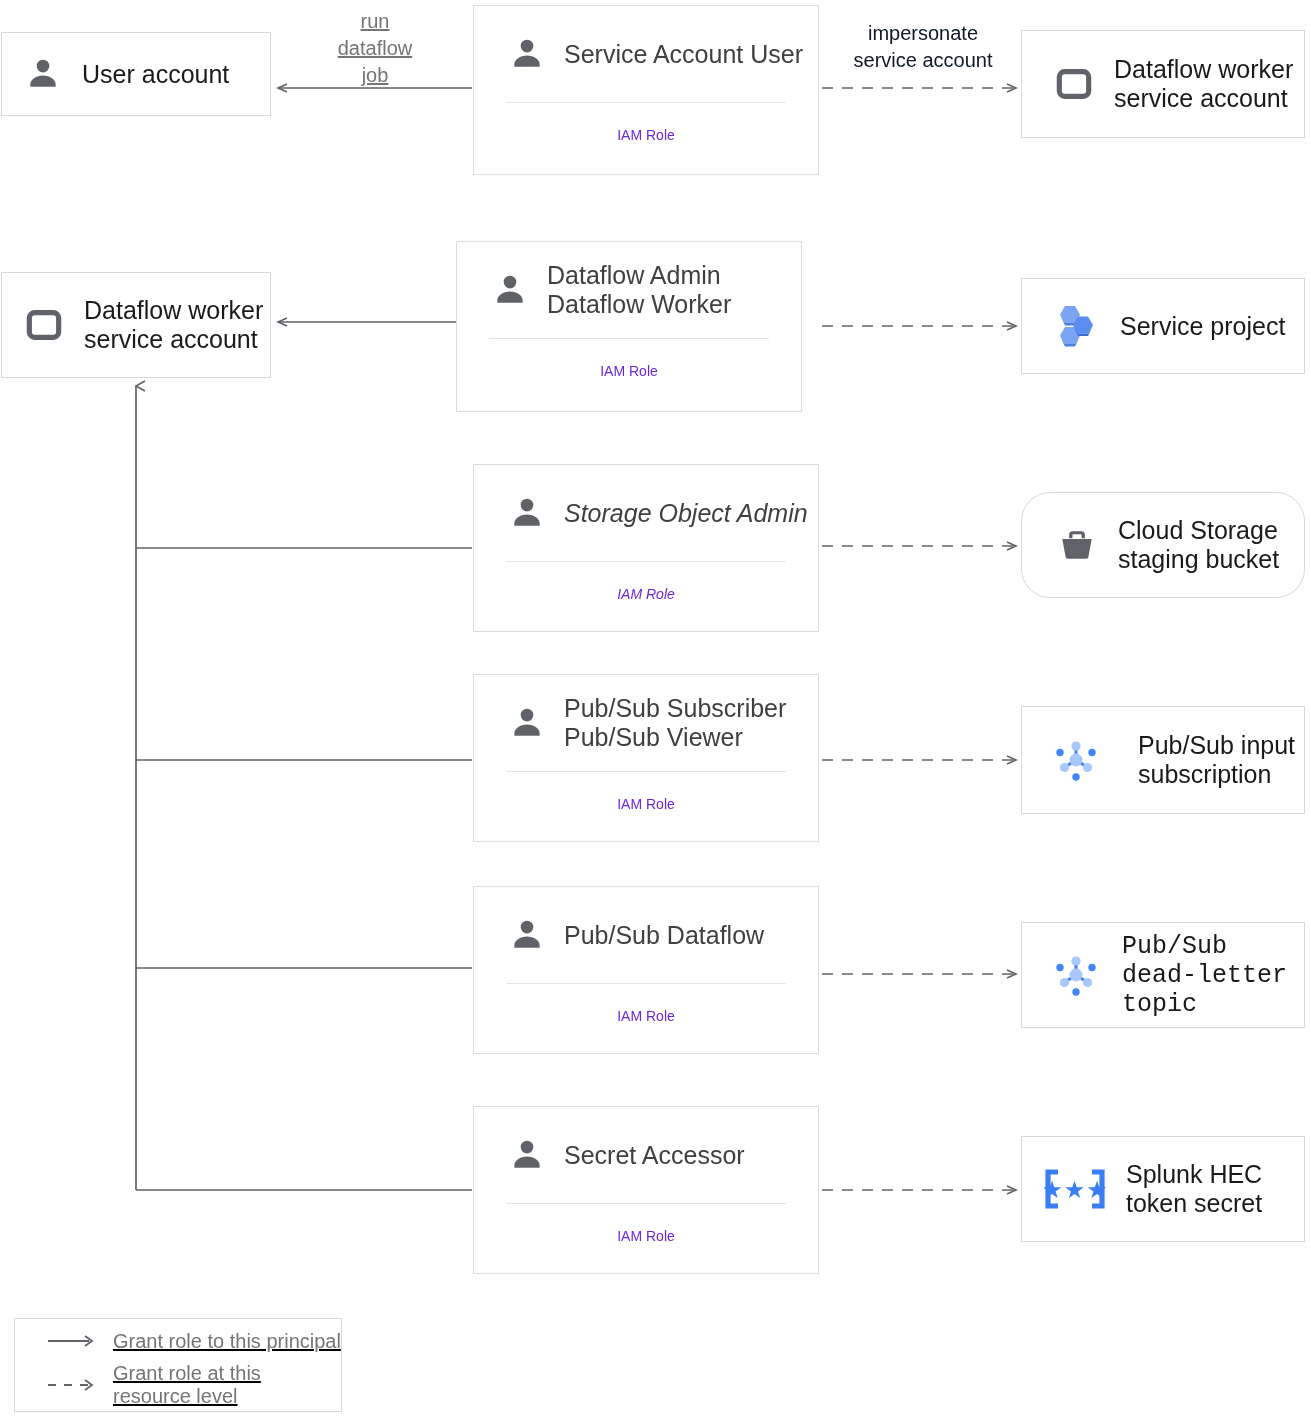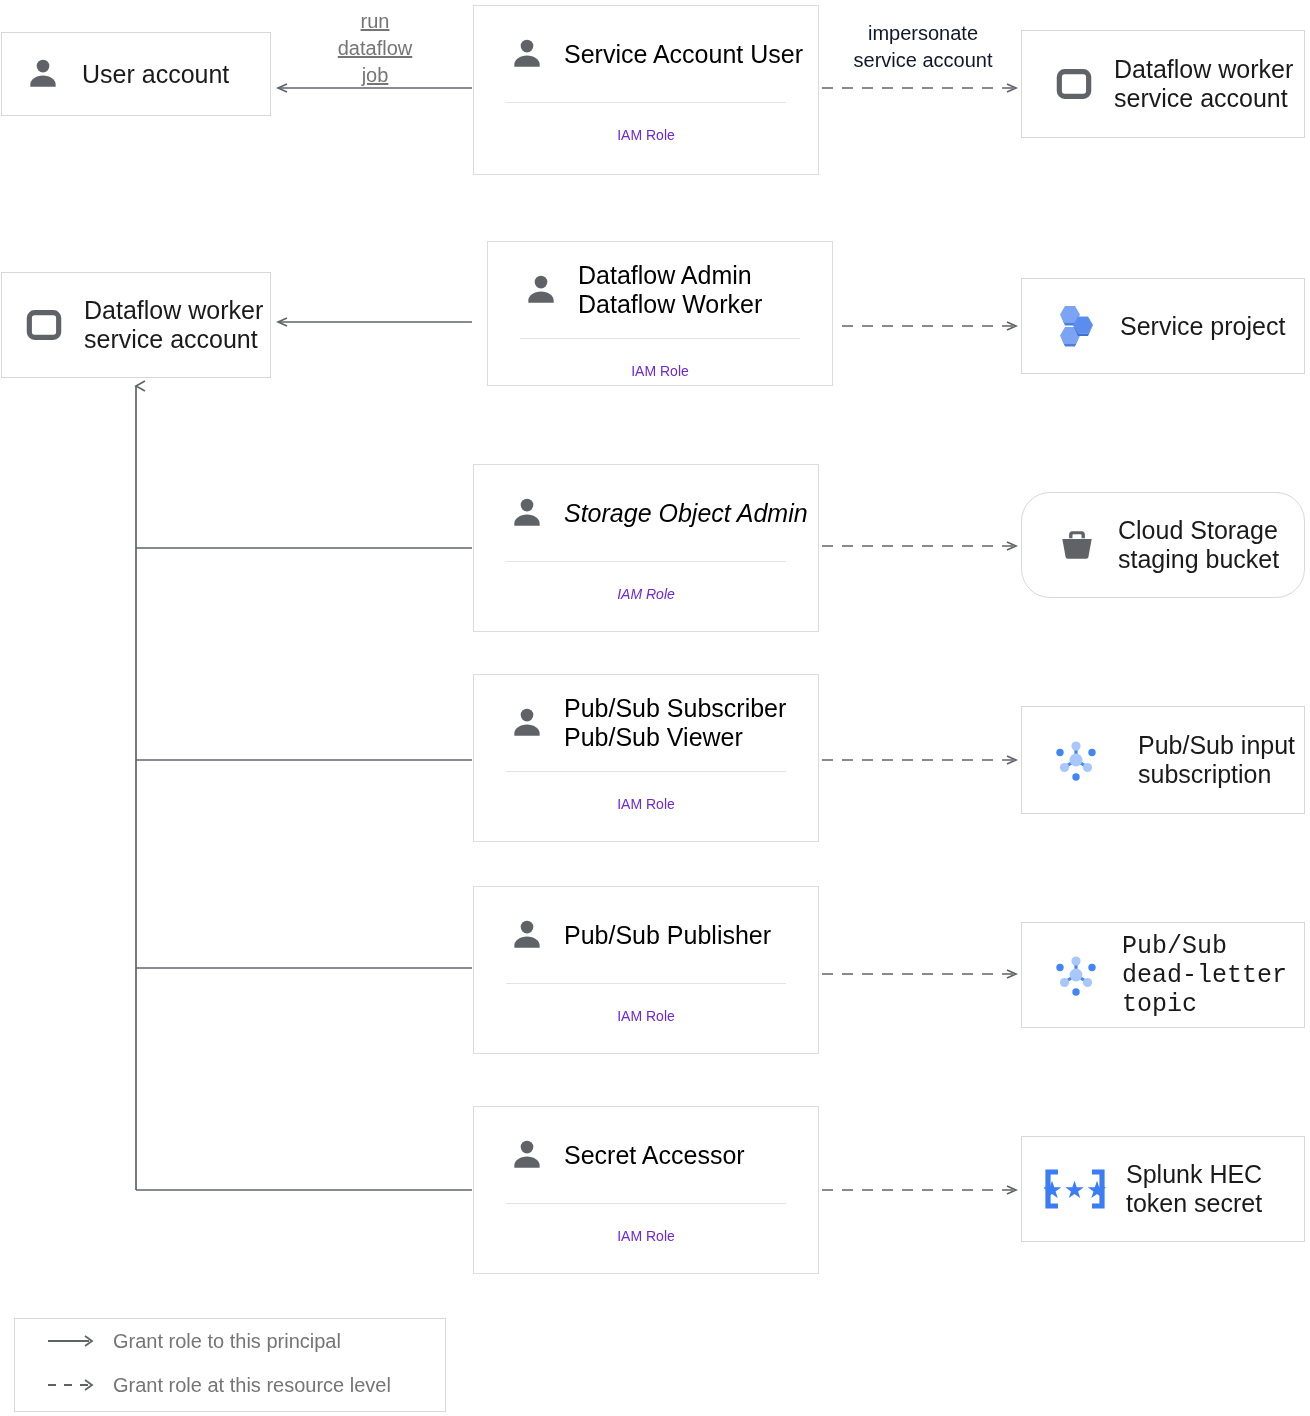--- a/index.html
+++ b/index.html
@@ -52,21 +52,21 @@
     background: #ffffff;
   }
   .role-top {
     display: flex;
     align-items: center;
     padding-left: 34px;
     height: 96px;
   }
   .role-title {
     font-size: 25px;
-    color: #000000;
+    color: #404040;
     line-height: 1.16;
     margin-left: 18px;
     white-space: pre-line;
   }
   .role-divider {
     height: 1px;
     background: #e3e3e3;
     margin: 0 32px;
   }
   .role-sub {
@@ -198,21 +198,21 @@
           <circle cx="12" cy="7" r="4" fill="#5f6368"></circle>
           <path d="M12 13c-4.4 0-8 2.6-8 5.6V20h16v-1.4c0-3-3.6-5.6-8-5.6z" fill="#5f6368"></path>
         </svg>
       </span>
       <span class="role-title">Service Account User</span>
     </div>
     <div class="role-divider"></div>
     <div class="role-sub">IAM Role</div>
   </div>
 
-  <div class="role-card" style="left:487px; top:241px; width:346px; height:145px;">
+  <div class="role-card" style="left:456px; top:241px; width:346px; height:171px;">
     <div class="role-top">
       <span class="icon-slot">
         <svg class="person-icon" viewBox="0 0 24 24" aria-hidden="true">
           <circle cx="12" cy="7" r="4" fill="#5f6368"></circle>
           <path d="M12 13c-4.4 0-8 2.6-8 5.6V20h16v-1.4c0-3-3.6-5.6-8-5.6z" fill="#5f6368"></path>
         </svg>
       </span>
       <span class="role-title">Dataflow Admin
 Dataflow Worker</span>
     </div>
@@ -250,21 +250,21 @@
   </div>
 
   <div class="role-card" style="left:473px; top:886px; width:346px; height:168px;">
     <div class="role-top">
       <span class="icon-slot">
         <svg class="person-icon" viewBox="0 0 24 24" aria-hidden="true">
           <circle cx="12" cy="7" r="4" fill="#5f6368"></circle>
           <path d="M12 13c-4.4 0-8 2.6-8 5.6V20h16v-1.4c0-3-3.6-5.6-8-5.6z" fill="#5f6368"></path>
         </svg>
       </span>
-      <span class="role-title">Pub/Sub Publisher</span>
+      <span class="role-title">Pub/Sub Dataflow</span>
     </div>
     <div class="role-divider"></div>
     <div class="role-sub">IAM Role</div>
   </div>
 
   <div class="role-card" style="left:473px; top:1106px; width:346px; height:168px;">
     <div class="role-top">
       <span class="icon-slot">
         <svg class="person-icon" viewBox="0 0 24 24" aria-hidden="true">
           <circle cx="12" cy="7" r="4" fill="#5f6368"></circle>
@@ -370,21 +370,21 @@
           <g fill="#3b7df5">
             <text x="31" y="32" font-family="'Liberation Sans', sans-serif" font-size="24" text-anchor="middle" letter-spacing="1">★★★</text>
           </g>
         </svg>
       </span>
       <span class="node-label">Splunk HEC
 token secret</span>
     </div>
   </div>
 
-  <div class="legend" style="left:14px; top:1318px; width:432px; height:94px;">
+  <div class="legend" style="left:14px; top:1318px; width:328px; height:94px;text-decoration:underline;">
     <div class="legend-row">
       <span class="legend-glyph">
         <svg width="52" height="20" viewBox="0 0 52 20" aria-hidden="true">
           <line x1="3" y1="10" x2="44" y2="10" stroke="#5f6368" stroke-width="1.8"></line>
           <path d="M40,5 L47,10 L40,15" fill="none" stroke="#5f6368" stroke-width="1.8"></path>
         </svg>
       </span>
       <span class="legend-text">Grant role to this principal</span>
     </div>
     <div class="legend-row">

